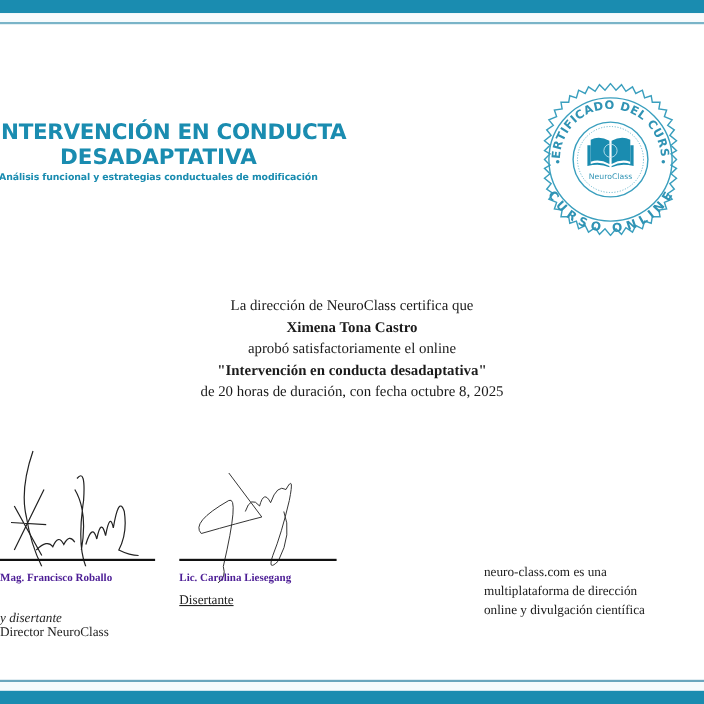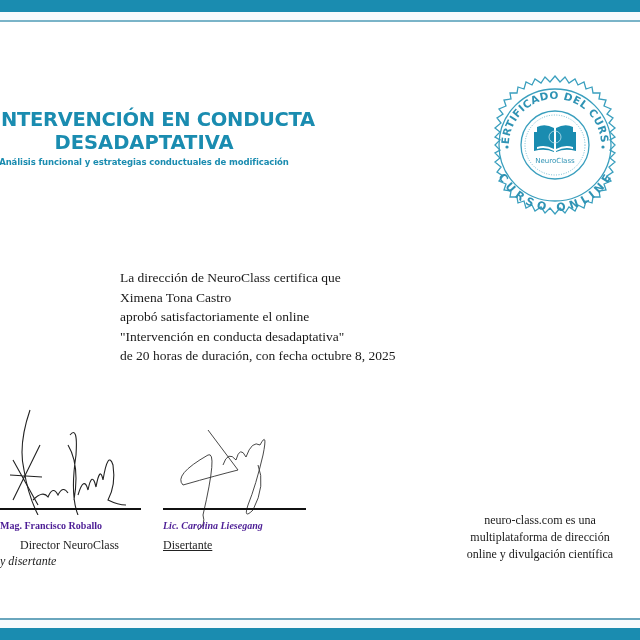--- a/index.html
+++ b/index.html
@@ -11,29 +11,29 @@
   .bottom-strip { position:absolute; left:0; top:620px; width:640px; height:8px; background:#f6fbfd; }
   .bottom-bar { position:absolute; left:0; top:628px; width:640px; height:12px; background:#1a8cb0; }
 
   .title { position:absolute; left:-6px; top:108px; width:300px; text-align:center; color:#1a8cb0; font-family:"DejaVu Sans", sans-serif; font-weight:bold; }
   .title .l1 { font-size:19.5px; line-height:24px; white-space:nowrap; letter-spacing:-0.3px; }
   .title .l2 { font-size:19.5px; line-height:22px; }
   .title .sub { font-size:8.5px; line-height:12px; margin-top:2px; white-space:nowrap; letter-spacing:-0.1px; }
 
   .seal { position:absolute; left:485px; top:75px; width:140px; height:140px; }
 
-  .body-text { position:absolute; left:120px; top:268px; width:400px; text-align:left; color:#1a1a1a; font-size:13.5px; line-height:19.5px; }
-  .body-text .b { font-weight:normal; }
+  .body-text { position:absolute; left:120px; top:268px; width:400px; text-align:center; color:#1a1a1a; font-size:13.5px; line-height:19.5px; }
+  .body-text .b { font-weight:bold; }
 
   .sig { position:absolute; }
   .sig-line { position:absolute; height:1.5px; background:#111; }
   .sig-name { position:absolute; font-weight:bold; font-size:10px; color:#4c1d95; white-space:nowrap; }
   .sig-role { position:absolute; font-size:12px; color:#222; white-space:nowrap; line-height:16px; }
 
-  .footer-note { position:absolute; right:0; top:512px; width:200px; text-align:center; font-size:12px; line-height:17px; color:#1a1a1a; white-space:nowrap; }
+  .footer-note { position:absolute; right:0; top:512px; width:200px; text-align:left; font-size:12px; line-height:17px; color:#1a1a1a; white-space:nowrap; }
 </style>
 </head>
 <body>
 
 <div class="top-bar"></div>
 <div class="top-strip"></div>
 <div class="top-line"></div>
 
 <div class="title">
   <div class="l1">INTERVENCIÓN EN CONDUCTA</div>
@@ -85,31 +85,31 @@
   <svg width="120" height="110" viewBox="0 0 120 110" fill="none" stroke="#222" stroke-width="1.1">
     <path d="M22 5 Q10 40 16 65 Q20 90 30 110"></path>
     <path d="M5 55 L30 100 M5 95 L32 40 M2 70 L34 72"></path>
     <path d="M25 95 Q35 85 40 92 Q45 80 50 90 Q55 80 60 88"></path>
     <path d="M62 30 Q70 20 68 50 Q62 90 70 110 M60 40 Q72 60 66 95"></path>
     <path d="M70 90 Q76 70 80 85 Q84 65 88 82 Q92 60 95 75 Q100 45 105 60 Q108 80 100 95 Q110 100 118 100"></path>
   </svg>
 </div>
 <div class="sig-line" style="left:0; top:508px; width:141px;"></div>
 <div class="sig-name" style="left:0; top:520px;">Mag. Francisco Roballo</div>
-<div class="sig-role" style="left:0; top:537px;padding-left:20px;">Director NeuroClass</div>
+<div class="sig-role" style="left:0; top:566px;">Director NeuroClass</div>
 <div class="sig-role" style="left:0; top:553px;font-style:italic;">y disertante</div>
 
 <div class="sig" style="left:178px; top:425px; width:100px; height:105px;">
   <svg width="100" height="105" viewBox="0 0 100 105" fill="none" stroke="#333" stroke-width="0.9">
     <path d="M30 5 L60 45 Q40 50 5 60 Q-5 50 30 30 Q40 25 25 90 Q28 100 20 105"></path>
     <path d="M45 40 Q50 25 58 35 Q62 20 68 32 Q74 15 82 20 Q90 5 85 30 Q78 60 70 80 Q65 95 75 85 Q88 60 80 40"></path>
   </svg>
 </div>
 <div class="sig-line" style="left:163px; top:508px; width:143px;"></div>
-<div class="sig-name" style="left:163px; top:520px;font-style:italic;">Lic. Carolina Liesegang</div>
+<div class="sig-name" style="left:163px; top:520px;">Lic. Carolina Liesegang</div>
 <div class="sig-role" style="left:163px; top:537px;text-decoration:underline;">Disertante</div>
 
 <div class="footer-note">
   <div>neuro-class.com es una</div>
   <div>multiplataforma de dirección</div>
   <div>online y divulgación científica</div>
 </div>
 
 <div class="bottom-line"></div>
 <div class="bottom-strip"></div>

